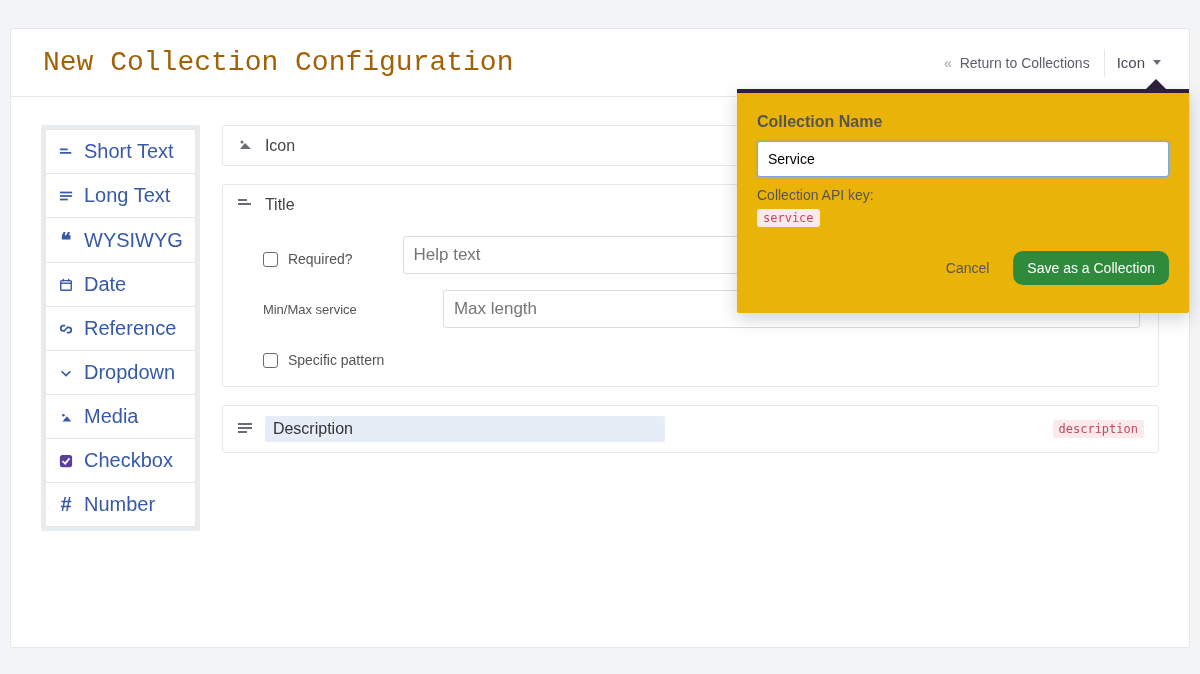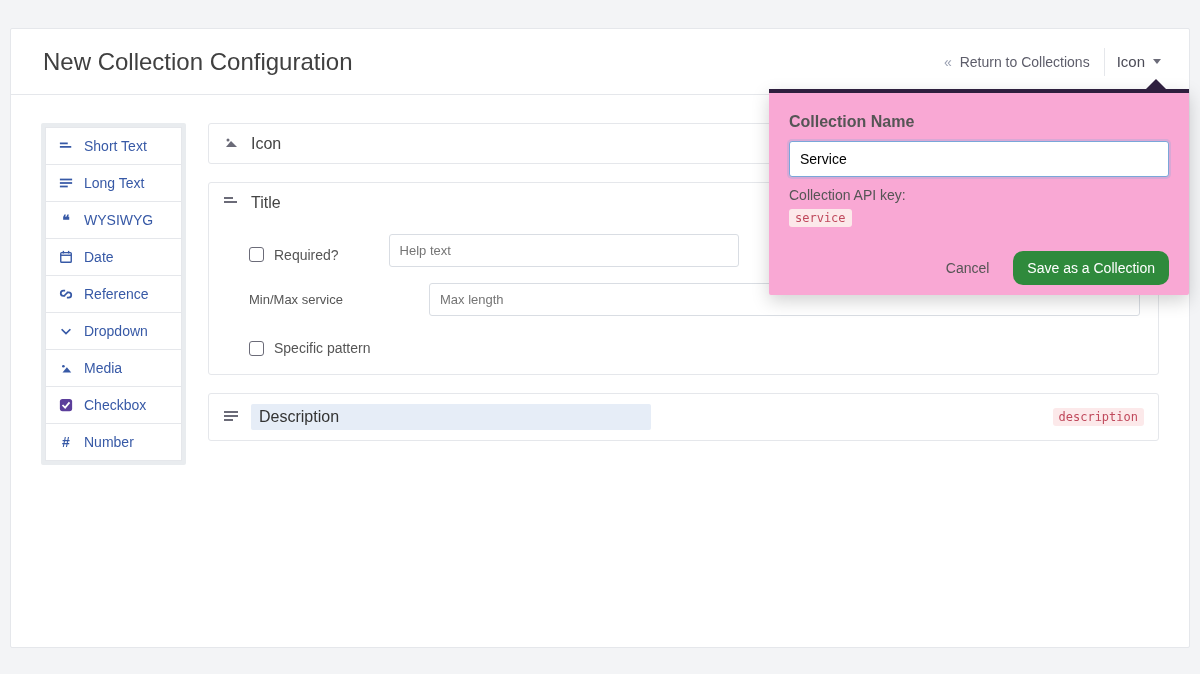--- a/index.html
+++ b/index.html
@@ -18,23 +18,24 @@
     position: relative;
   }
   .header {
     display: flex;
     align-items: center;
     justify-content: space-between;
     padding: 18px 24px 18px 32px;
     border-bottom: 1px solid #e5e7eb;
   }
   .header h1 {
-    font-size: 24px;
+    font-size: 28px;
     font-weight: 500;
-    color: #404040;
+    color: #a16207;
+    font-family: Liberation Mono, monospace;
   }
   .header-actions {
     display: flex;
     align-items: center;
     gap: 8px;
   }
   .return-link {
     color: #5d5d6a;
     font-size: 14px;
     cursor: pointer;
@@ -79,21 +80,21 @@
   }
   .sidebar-item {
     display: flex;
     align-items: center;
     gap: 10px;
     padding: 10px 12px;
     border: 1px solid #e5e7eb;
     cursor: pointer;
     background: #fff;
     color: #3759a6;
-    font-size: 14px;
+    font-size: 20px;
     margin: -1px 0 0 0;
   }
   .sidebar-item:first-child { margin-top: 0; }
   .sidebar-item .ico { width: 16px; color: #3759a6; display:inline-flex; align-items:center; justify-content:center; }
   .fields {
     flex: 1;
     display: flex;
     flex-direction: column;
     gap: 18px;
   }
@@ -153,41 +154,41 @@
   .row label.side {
     width: 130px;
     color: #555;
     font-size: 13px;
   }
   .row input[type="text"] {
     flex: 1;
     border: 1px solid #d9dde3;
     border-radius: 3px;
     padding: 8px 10px;
-    font-size: 13px;
+    font-size: 17px;
     color: #555;
   }
   .row .gap { width: 14px; flex: 0 0 14px; }
   input[type="checkbox"].chk {
     width: 15px; height: 15px;
     border: 1.5px solid #6b6b78;
     border-radius: 3px;
     appearance: none;
     cursor: pointer;
   }
   
   .popover {
     position: absolute;
     top: 60px;
     right: 0px;
-    width: 420px;
-    background: #f9a8d4;
+    width: 452px;
+    background: #eab308;
     border-top: 4px solid #2e1f3e;
     box-shadow: 0 6px 18px rgba(0,0,0,0.18);
-    padding: 20px 20px 10px 20px;
+    padding: 20px 20px 28px 20px;
     border-radius: 0 0 2px 2px;
     z-index: 20;
   }
   .popover::before {
     content: "";
     position: absolute;
     top: -14px;
     right: 22px;
     border-style: solid;
     border-width: 0 11px 11px 11px;

